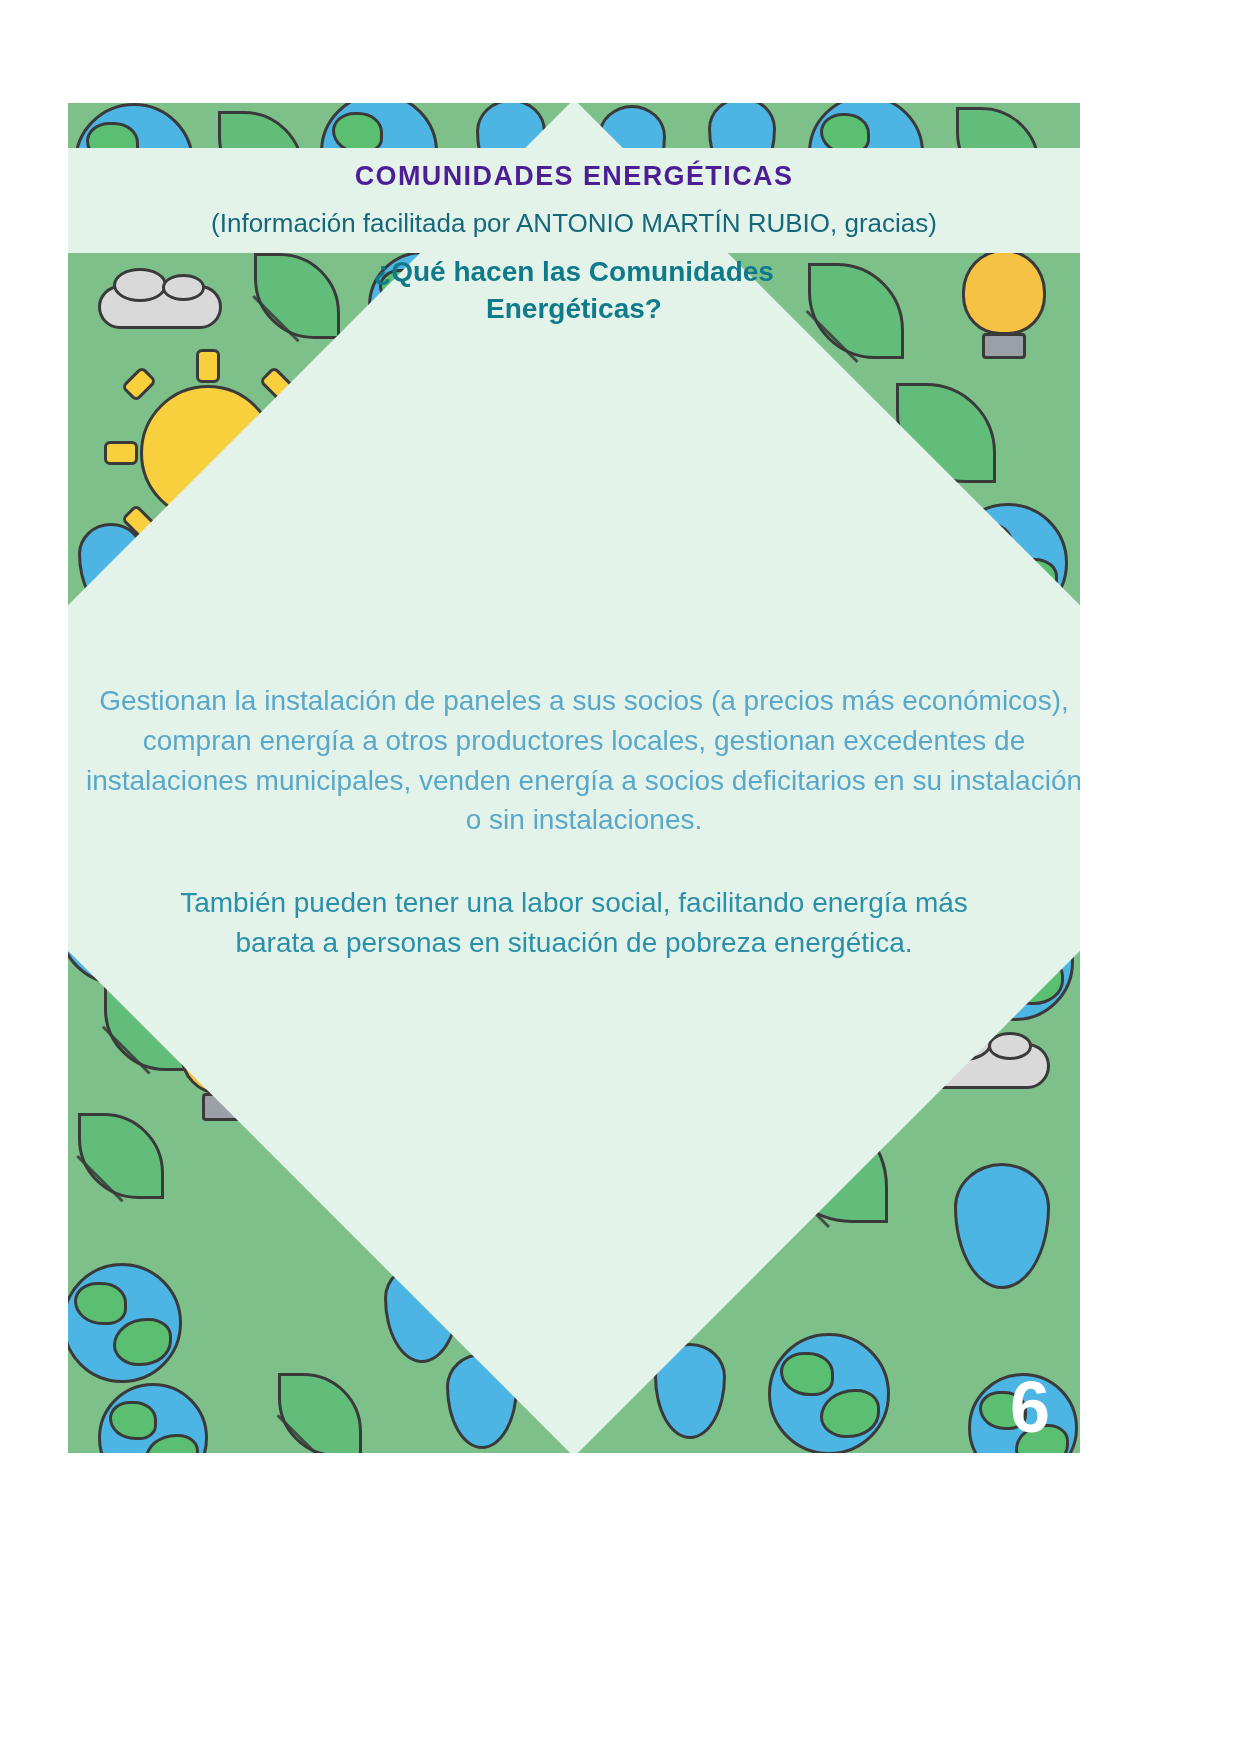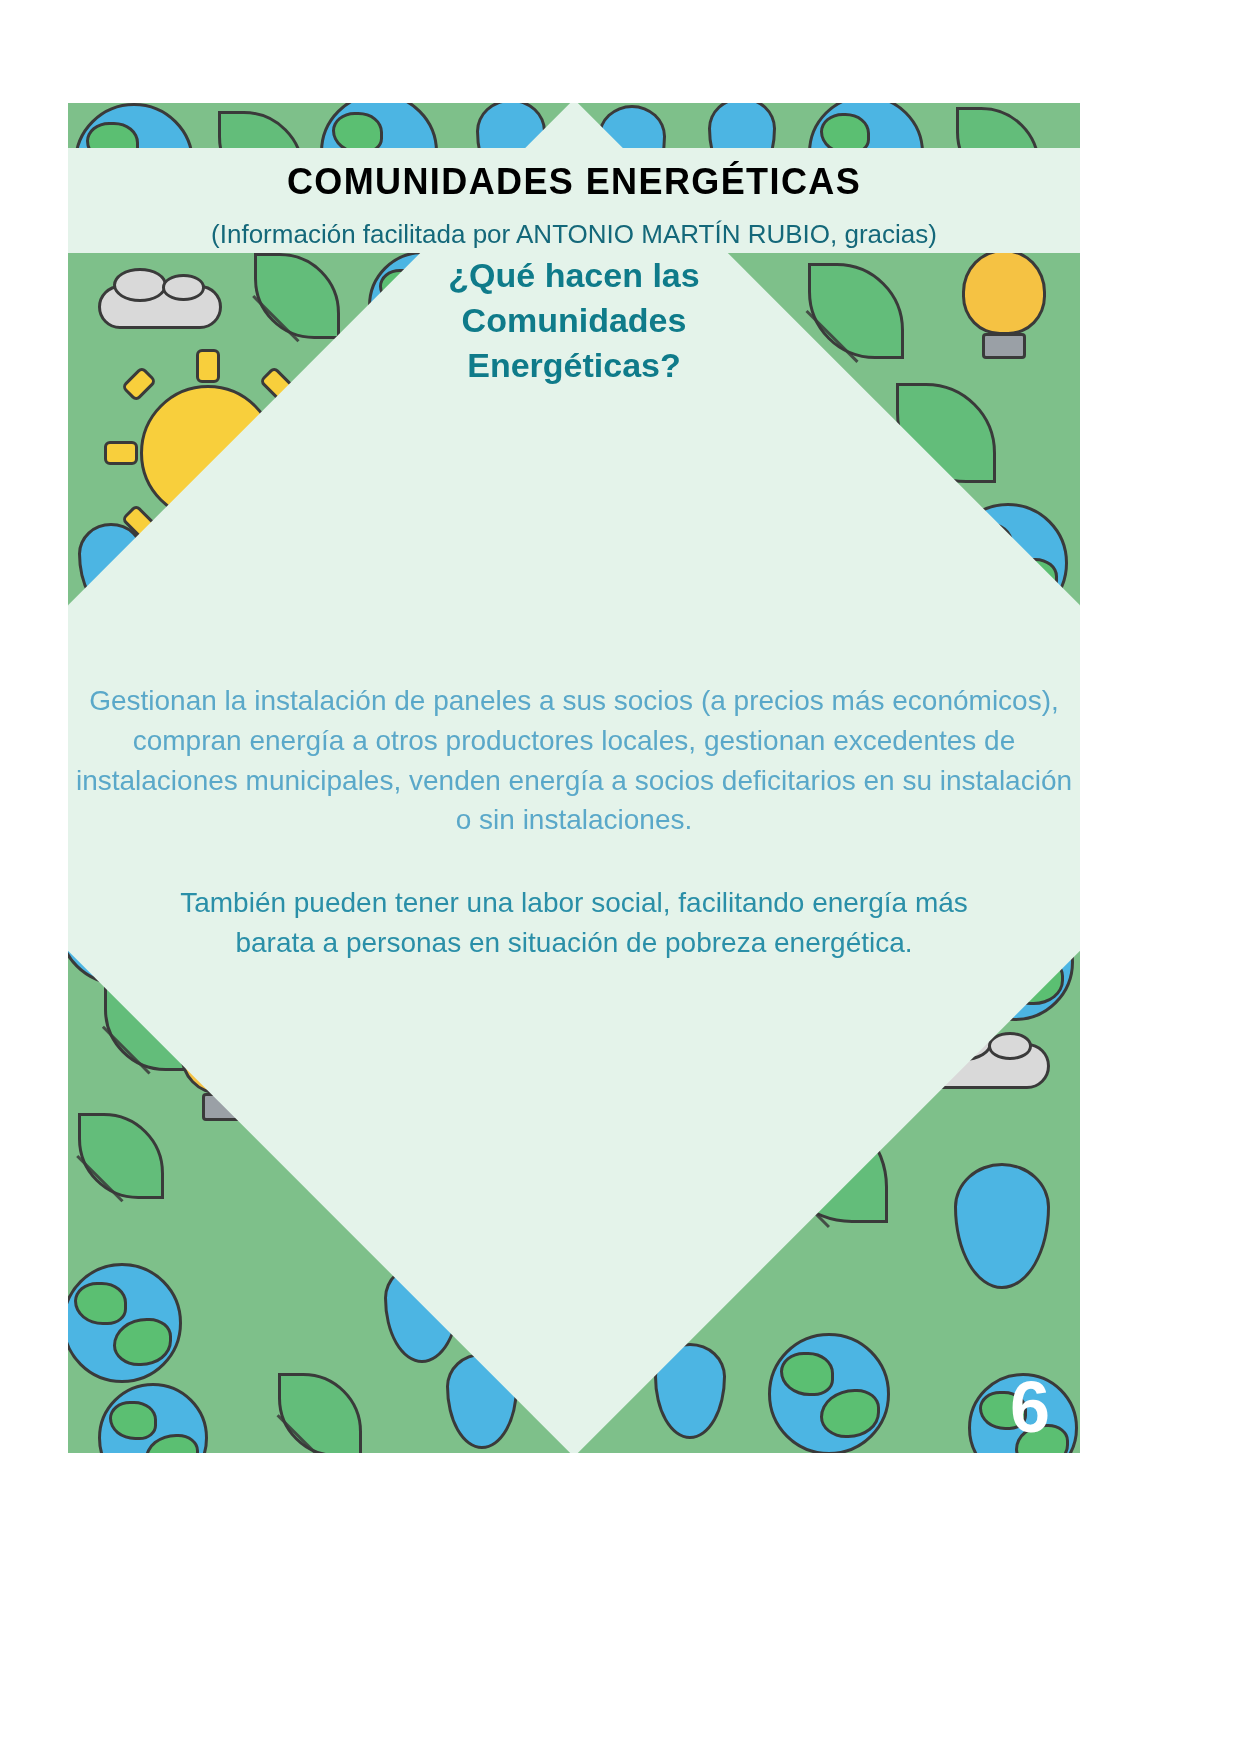--- a/index.html
+++ b/index.html
@@ -180,39 +180,39 @@
   }
 
   .hdr {
     position: absolute;
     left: 0;
     top: 58px;
     width: 1012px;
     text-align: center;
   }
   .hdr-title {
-    color: #000000;
-    font-size: 36px;
+    color: #4c1d95;
+    font-size: 27px;
     font-weight: bold;
     letter-spacing: 1.4px;
   }
   .hdr-sub {
     color: #14687a;
     font-size: 26px;
     margin-top: 16px;
   }
 
   .q-title {
     position: absolute;
     left: 306px;
     top: 150px;
     width: 400px;
     text-align: center;
     color: #0f7b8a;
-    font-size: 34px;
+    font-size: 28px;
     font-weight: bold;
     line-height: 1.33;
   }
 
   .highlight {
     position: absolute;
     left: 126px;
     top: 402px;
     width: 760px;
     text-align: center;
@@ -223,21 +223,21 @@
   }
 
   .para {
     position: absolute;
     text-align: center;
     color: #5aa8c9;
     font-size: 28px;
     line-height: 1.42;
   }
   .p1 {
-    left: 0px;
+    left: 10px;
     top: 578px;
     width: 1012px;
   }
   .p2 {
     left: 86px;
     top: 780px;
     width: 840px;
     color: #2a8fa8;
   }
   .p3 {

